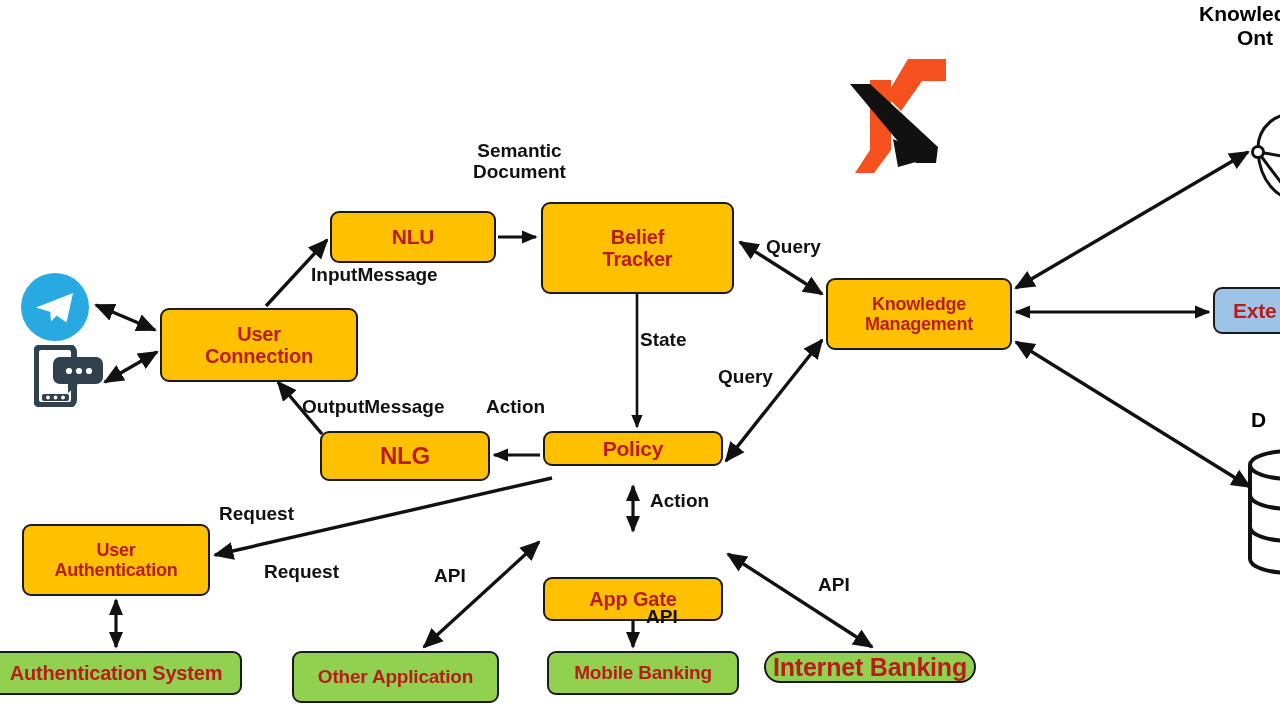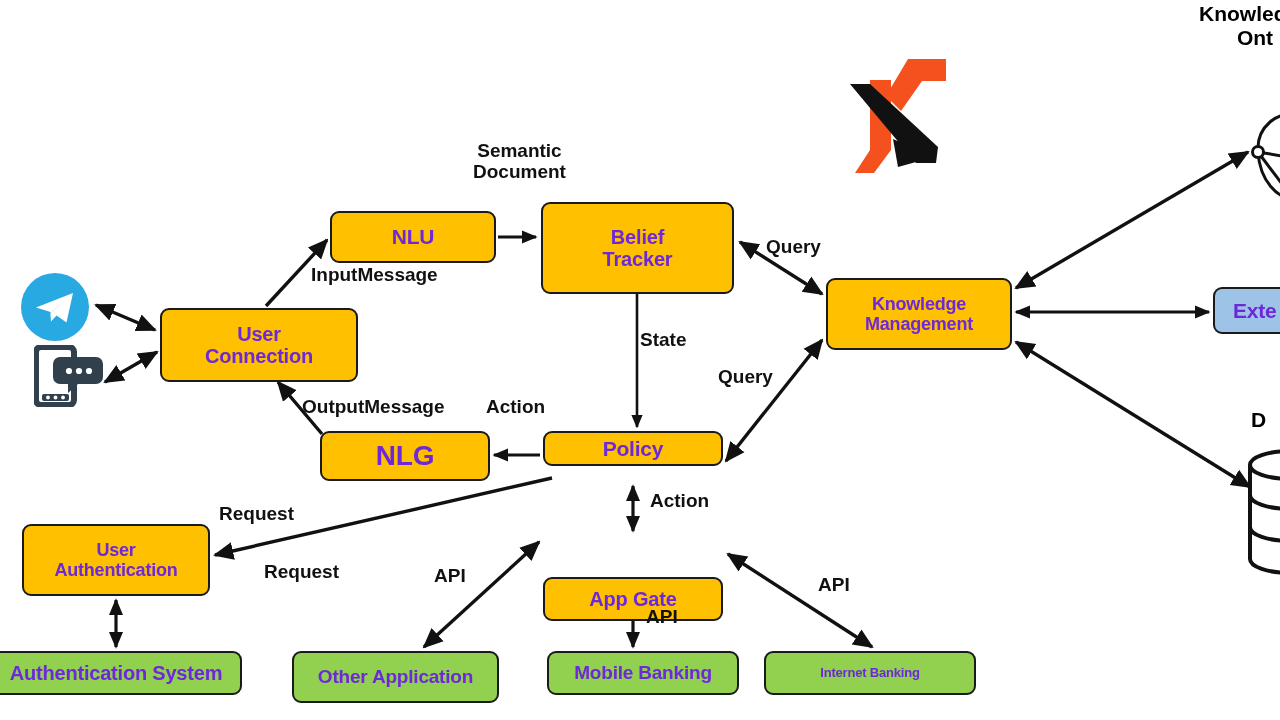--- a/index.html
+++ b/index.html
@@ -29,21 +29,21 @@
   .node {
     position: absolute;
     box-sizing: border-box;
     display: flex;
     align-items: center;
     justify-content: center;
     text-align: center;
     border: 2px solid #1a1a1a;
     border-radius: 9px;
     font-weight: bold;
-    color: #6d28d9;
+    color: #b91c1c;
     line-height: 1.12;
     letter-spacing: -0.2px;
     white-space: pre-line;
     z-index: 3;
   }
   .node.amber { background: #FFC000; }
   .node.green { background: #92D050; }
   .node.blue  { background: #9DC3E6; }
 
   
@@ -125,41 +125,41 @@
   </svg>
 
   <div class="node amber" style="left:160px; top:308px; width:198px; height:74px; font-size:20px;">User
 Connection</div>
 
   <div class="node amber" style="left:330px; top:211px; width:166px; height:52px; font-size:21px;">NLU</div>
 
   <div class="node amber" style="left:541px; top:202px; width:193px; height:92px; font-size:20px;">Belief
 Tracker</div>
 
-  <div class="node amber" style="left:320px; top:431px; width:170px; height:50px; font-size:28px;">NLG</div>
+  <div class="node amber" style="left:320px; top:431px; width:170px; height:50px; font-size:24px;">NLG</div>
 
   <div class="node amber" style="left:543px; top:431px; width:180px; height:35px; font-size:21px;">Policy</div>
 
   <div class="node amber" style="left:826px; top:278px; width:186px; height:72px; font-size:18px;">Knowledge
 Management</div>
 
   <div class="node amber" style="left:22px; top:524px; width:188px; height:72px; font-size:18px;">User
 Authentication</div>
 
   <div class="node amber" style="left:543px; top:535px; width:180px; height:44px; font-size:20px;margin-top:42px;">App Gate</div>
 
   <div class="node blue" style="left:1213px; top:287px; width:120px; height:47px; font-size:21px; justify-content:flex-start; padding-left:18px;">Exte</div>
 
   <div class="node green" style="left:-10px; top:651px; width:252px; height:44px; font-size:20px;">Authentication System</div>
 
   <div class="node green" style="left:292px; top:651px; width:207px; height:52px; font-size:19px;">Other Application</div>
 
   <div class="node green" style="left:547px; top:651px; width:192px; height:44px; font-size:19px;">Mobile Banking</div>
 
-  <div class="node green" style="left:764px; top:651px; width:212px; height:44px; font-size:13px;">Internet Banking</div>
+  <div class="node green" style="left:764px; top:651px; width:212px; height:32px; font-size:25px;border-radius:18px;">Internet Banking</div>
 
   <div class="elabel" style="left:473px; top:140px; font-size:19px; text-align:center;">Semantic
 Document</div>
 
   <div class="elabel" style="left:311px; top:264px; font-size:19px;">InputMessage</div>
 
   <div class="elabel" style="left:766px; top:236px; font-size:19px;">Query</div>
 
   <div class="elabel" style="left:640px; top:329px; font-size:19px;">State</div>
 

